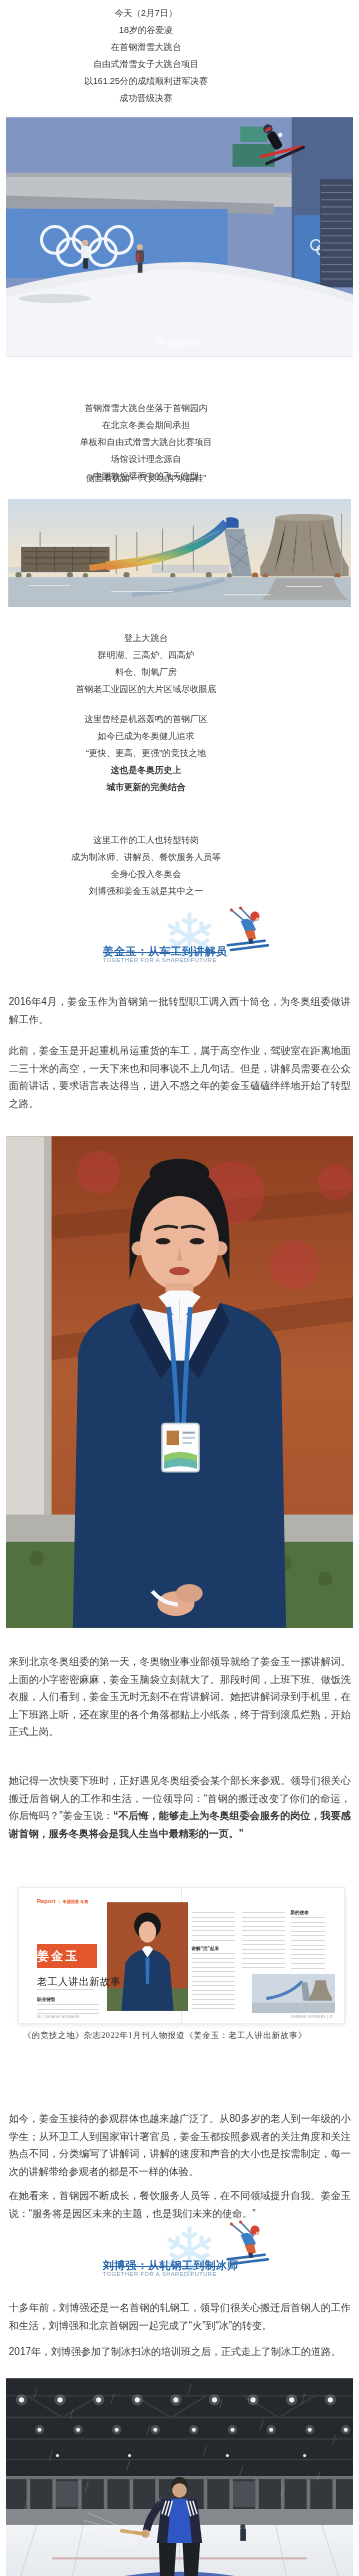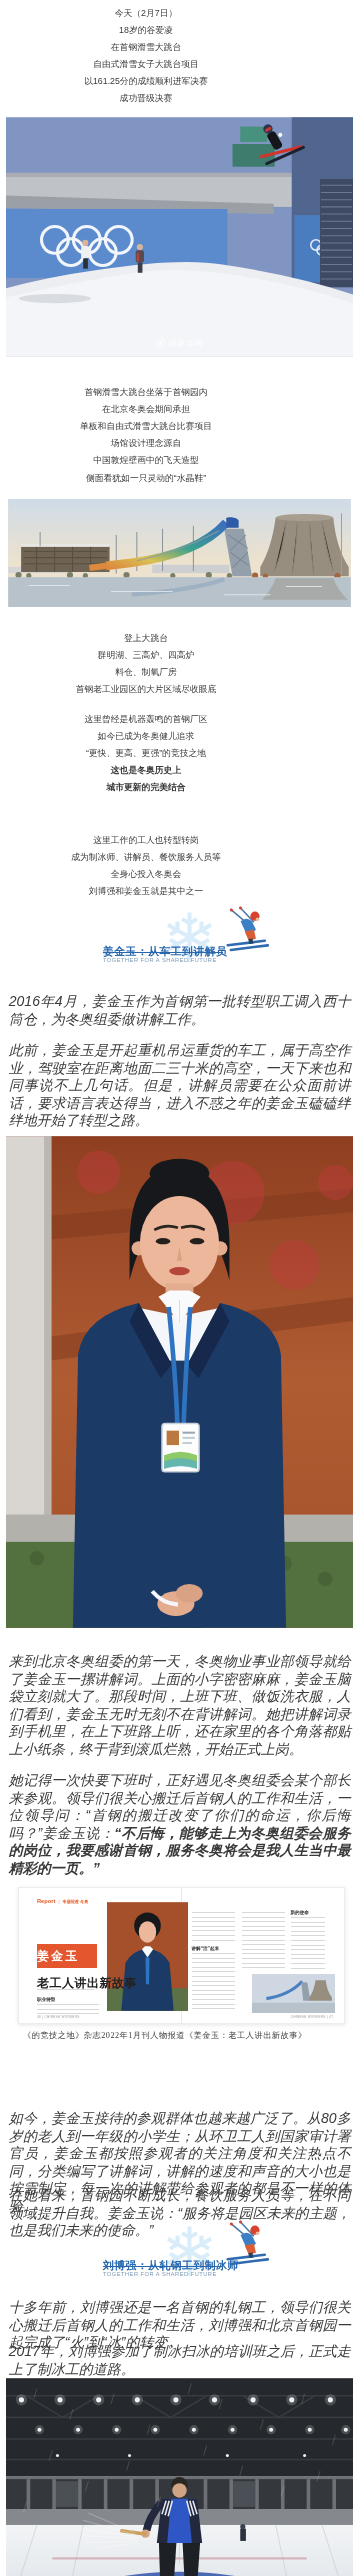--- a/index.html
+++ b/index.html
@@ -1,20 +1,20 @@
 <!DOCTYPE html>
 <html style="font-size:8.2px"><head>
 <meta charset="utf-8">
 <style>
   html,body{margin:0;padding:0;background:#fff;}
   body{font-family:"Liberation Sans",sans-serif;color:#3a3a3a;}
   #page{position:relative;width:360px;height:3819px;background:#fff;overflow:hidden;margin:0 auto;}
   .blk{position:absolute;left:0;width:292px;}
   .cline{text-align:center;font-size:8.8px;line-height:17px;color:#3a3a3a;}
-  .para{position:absolute;left:8.8px;width:342px;font-size:14px;line-height:17.5px;text-align:justify;color:#3a3a3a;font-style:italic;}
+  .para{position:absolute;left:8.8px;width:342px;font-size:10px;line-height:17.5px;text-align:justify;color:#3a3a3a;}
   .b{font-weight:bold;}
   .photo{position:absolute;overflow:hidden;background:#dfe3e8;}
   .photo svg{display:block;}
   .wm{position:absolute;left:0;right:0;bottom:8.2px;text-align:center;color:rgba(255,255,255,.85);font-size:8.2px;letter-spacing:0.5px;}
   .wm .spk{display:inline-block;width:6.7px;height:6.7px;border:1px solid rgba(255,255,255,.85);border-radius:50%;vertical-align:-1px;margin-right:3.1px;position:relative;}
   .wm .spk:after{content:"";position:absolute;left:2.1px;top:2.1px;width:2.6px;height:2.6px;background:rgba(255,255,255,.85);border-radius:50%;}
   
   .sec{position:absolute;left:0;width:360px;height:62px;}
   .sec .flake{position:absolute;left:161px;top:-13.4px;font-size:68px;line-height:1;color:#d9ecfa;z-index:0;}
   .sec .stitle{position:absolute;left:103px;top:28px;z-index:1;font-size:10.8px;font-weight:bold;color:#2767ae;letter-spacing:0.5px;}
@@ -92,21 +92,21 @@
         <circle cx="9" cy="-8" r="9" fill="#2c3350"></circle>
         <rect x="2" y="-10" width="14" height="6" rx="3" fill="#c0392b"></rect>
         <circle cx="24" cy="14" r="4" fill="#f4f6f8"></circle>
         <rect x="-34" y="40" width="86" height="6" rx="3" fill="#d3342a" transform="rotate(16 9 43)"></rect>
         <rect x="-30" y="50" width="84" height="6" rx="3" fill="#1d2230" transform="rotate(6 9 53)"></rect>
       </g>
     </svg>
     <div class="wm"><span class="spk"></span><span>@新华网</span></div>
   </div>
 
-  <div class="blk" style="top:384px">
+  <div class="blk" style="top:400px">
     <div class="cline">首钢滑雪大跳台坐落于首钢园内</div>
     <div class="cline">在北京冬奥会期间承担</div>
     <div class="cline">单板和自由式滑雪大跳台比赛项目</div>
     <div class="cline">场馆设计理念源自</div>
     <div class="cline">中国敦煌壁画中的飞天造型</div>
   </div>
   <div class="blk" style="top:470px">
     <div class="cline">侧面看犹如一只灵动的“水晶鞋”</div>
   </div>
 
@@ -312,21 +312,21 @@
         <rect width="158" height="212" fill="#a5502a"></rect>
         <rect y="168" width="158" height="44" fill="#5a7245"></rect>
         <circle cx="79" cy="46" r="26" fill="#17181c"></circle>
         <ellipse cx="79" cy="58" rx="17" ry="21" fill="#ecb79a"></ellipse>
         <path d="M28,212 L36,118 Q50,94 79,90 Q108,94 122,118 L130,212 Z" fill="#1c3a66"></path>
         <path d="M68,92 L79,108 L90,92 L84,86 L74,86 Z" fill="#f8fafc"></path>
         <path d="M75,108 L83,108 L82,160 L76,160 Z" fill="#2f74c0"></path>
       </svg>
     </div>
     <div class="abs" style="left:18.5px;top:56px;width:60px;height:24px;background:#e4572e;color:#fff;font-size:12px;font-weight:bold;letter-spacing:2.1px;text-align:left;line-height:24px">姜金玉</div>
-    <div class="abs" style="left:18.5px;top:87px;font-size:12px;font-weight:bold;color:#222;letter-spacing:0.5px">老工人讲出新故事</div>
+    <div class="abs" style="left:18.5px;top:87px;font-size:10px;font-weight:normal;color:#222;letter-spacing:0.5px">老工人讲出新故事</div>
     <div class="abs tx" style="left:18.5px;top:101px;width:57px;height:4.1px"></div>
     <div class="subhead" style="left:18.5px;top:109px">职业特型</div>
     <div class="abs tx" style="left:18.5px;top:116px;width:62px;height:11.3px"></div>
     <div class="abs tx" style="left:173px;top:24px;width:43px;height:31px"></div>
     <div class="subhead" style="left:173px;top:58px">讲解“活”起来</div>
     <div class="abs tx" style="left:173px;top:65px;width:43px;height:60px"></div>
     <div class="abs tx" style="left:223px;top:24px;width:43px;height:57px"></div>
     <div class="subhead" style="left:272px;top:21.6px">新的使命</div>
     <div class="abs tx" style="left:272px;top:29px;width:34px;height:52px"></div>
     <div class="abs" style="left:233px;top:86px;width:83px;height:39px;overflow:hidden">

